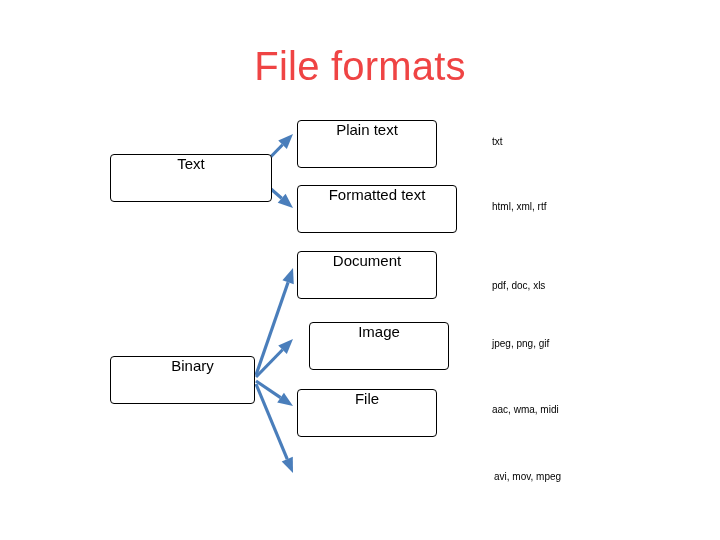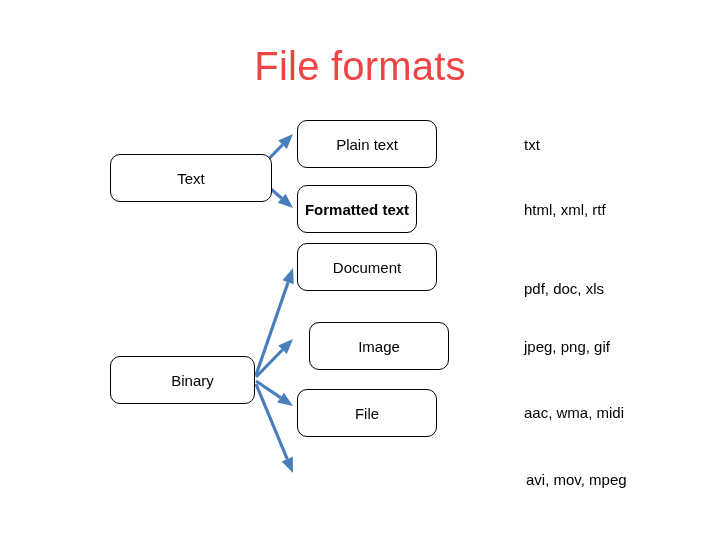--- a/index.html
+++ b/index.html
@@ -24,36 +24,35 @@
     text-align: center;
     font-size: 40px;
     font-weight: normal;
     letter-spacing: 0.2px;
     color: #ef4444;
   }
   .node {
     position: absolute;
     box-sizing: border-box;
     border: 1.3px solid #000000;
-    border-radius: 10px;
+    border-radius: 4px;
     background: #ffffff;
     display: flex;
-    align-items: center;
+    align-items: flex-start;
     justify-content: center;
     font-size: 15px;
     color: #000000;
     z-index: 3;
   }
   .ext {
     position: absolute;
-    font-size: 15px;
+    font-size: 10px;
     color: #000000;
     white-space: nowrap;
     z-index: 3;
-    margin-left: 32px;
   }
   #arrows {
     position: absolute;
     left: 0;
     top: 0;
     width: 720px;
     height: 540px;
     z-index: 1;
   }
 </style>
@@ -90,27 +89,27 @@
         <polygon points="293,473 281.7015199589551,461.4525176440009 292.78212297441513,456.84597481734903" fill="#4a7ebb"></polygon>
       </g>
     </svg>
 
   <div class="node" style="left: 110px; top: 154px; width: 162px; height: 48px; border-color: rgb(0, 0, 0);">
       <span>Text</span>
     </div>
   <div class="node" style="left: 297px; top: 120px; width: 140px; height: 48px; border-color: rgb(0, 0, 0);">
       <span>Plain text</span>
     </div>
-  <div class="node" style="left: 297px; top: 185px; width: 120px; height: 48px; border-color: rgb(0, 0, 0); font-weight: bold;">
+  <div class="node" style="left: 297px; top: 185px; width: 160px; height: 48px; border-color: rgb(0, 0, 0);">
       <span>Formatted text</span>
     </div>
   <div class="node" style="left: 110px; top: 356px; width: 145px; height: 48px; border-color: rgb(0, 0, 0); padding-left: 20px;">
       <span>Binary</span>
     </div>
-  <div class="node" style="left: 297px; top: 243px; width: 140px; height: 48px; border-color: rgb(0, 0, 0);">
+  <div class="node" style="left: 297px; top: 251px; width: 140px; height: 48px; border-color: rgb(0, 0, 0);">
       <span>Document</span>
     </div>
   <div class="node" style="left: 297px; top: 322px; width: 140px; height: 48px; border-color: rgb(0, 0, 0); margin-left: 12px;">
       <span>Image</span>
     </div>
   <div class="node" style="left: 297px; top: 389px; width: 140px; height: 48px; border-color: rgb(0, 0, 0);">
       <span>File</span>
     </div>
 
   <div class="ext" style="left: 492px; top: 136px;">txt</div>

